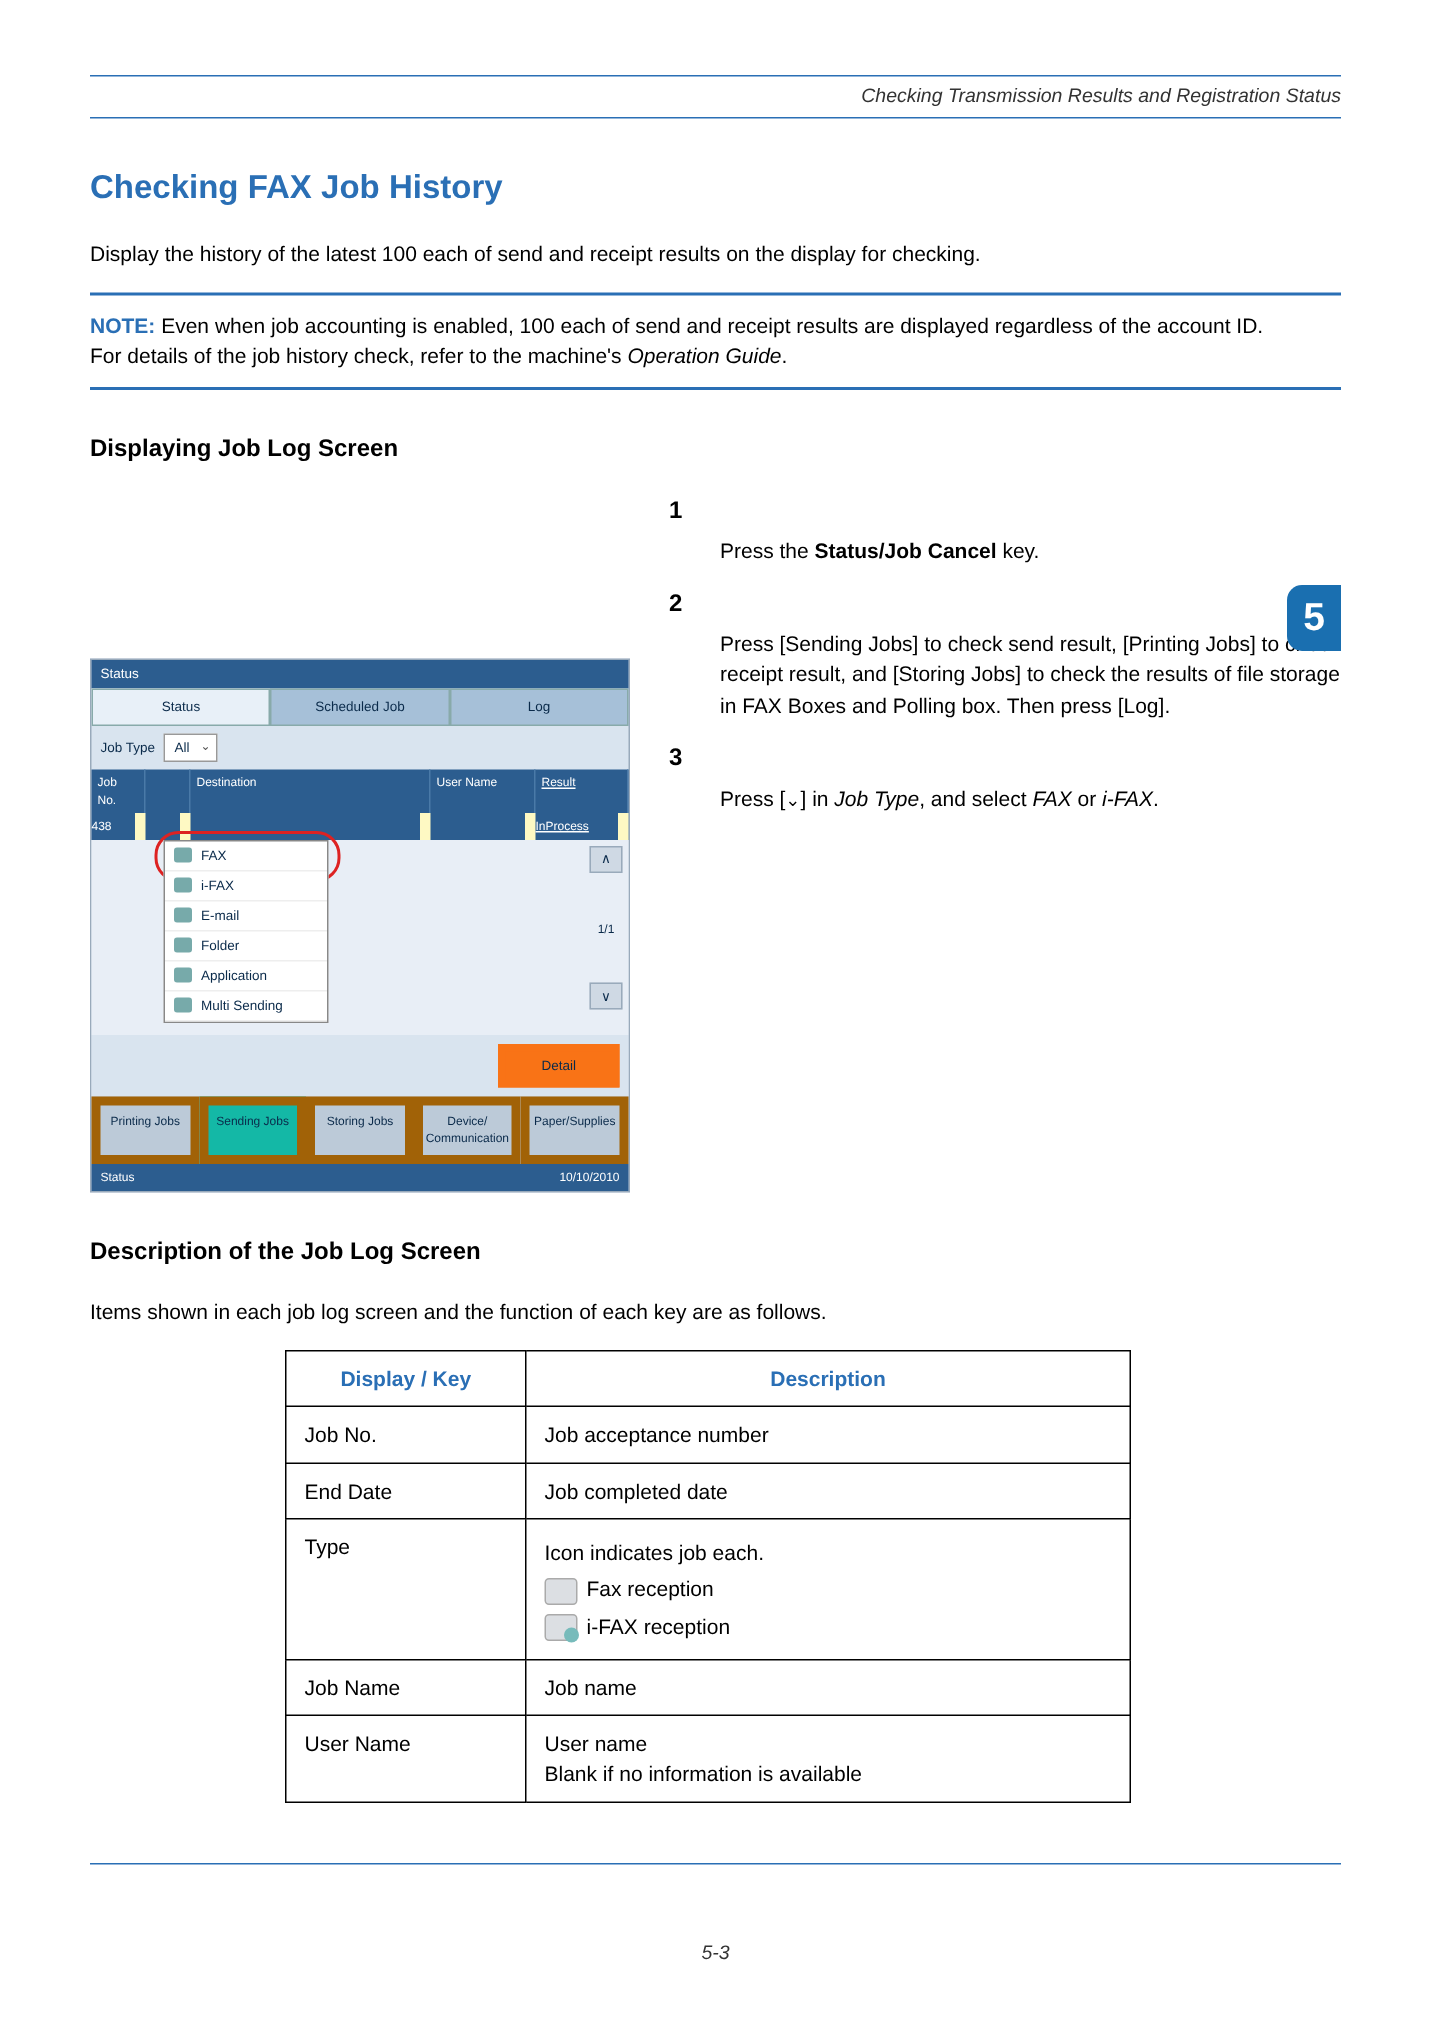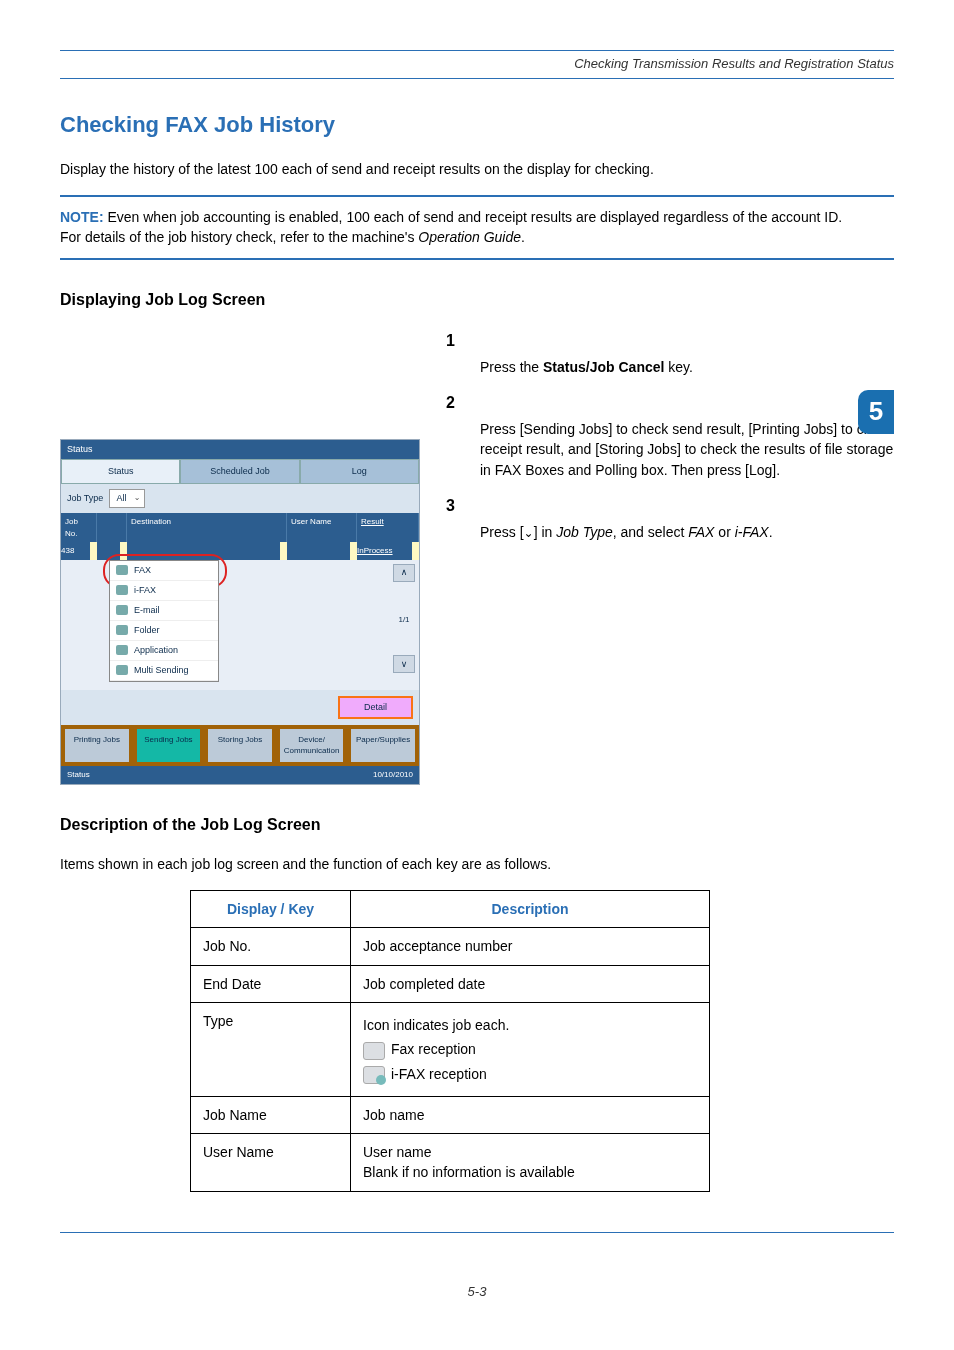--- a/index.html
+++ b/index.html
@@ -79,31 +79,31 @@
   .shot .ddlist .opt { padding:3px 6px; display:flex; align-items:center; gap:6px; border-bottom:1px solid #eee;}
   .shot .redring {
     position:absolute; left:42px; top:-6px; width:124px; height:34px;
     border:2px solid #d22; border-radius:16px; pointer-events:none;
   }
   .shot .midarea { position:relative; height:130px; background:#e8eef6; }
   .shot .pager { position:absolute; right:4px; top:4px; width:22px; }
   .shot .pgbtn { width:22px; height:18px; background:#cfd9e4; border:1px solid #9ab; display:flex;align-items:center;justify-content:center; font-size:9px; margin-bottom:2px;}
   .shot .pgtxt { text-align:center; font-size:8px; padding:30px 0; }
   .shot .detailbar { display:flex; justify-content:flex-end; padding:6px; background:#d9e4ef;}
-  .shot .detailbtn { background:#f0abfc; border:2px solid #f97316; padding:3px 24px; font-size:9px;}
+  .shot .detailbtn { background:#f97316; border:5px solid #f97316; padding:3px 24px; font-size:9px;}
   .shot .tabs2 { display:flex; }
-  .shot .tabs2 .tab2 { flex:1; text-align:center; padding:5px 2px; background:#bccad8; border:4px solid #a16207; font-size:8px;}
+  .shot .tabs2 .tab2 { flex:1; text-align:center; padding:5px 2px; background:#bccad8; border:6px solid #a16207; font-size:8px;}
   .shot .tabs2 .tab2.active { background:#14b8a6;}
   .shot .footer { background:#2c5d8f; color:#fff; display:flex; justify-content:space-between; padding:3px 6px; font-size:8px;}
   .shot .ico { width:12px; height:10px; display:inline-block; background:#7aa; border-radius:2px;}
 
   
   table.desc {
     border-collapse: collapse;
-    width: 520px;
+    width: 564px;
     margin: 10px auto 0 130px;
   }
   table.desc th, table.desc td {
     border: 1.5px solid #000;
     padding: 8px 12px;
     font-size: 14px;
     text-align: left;
     vertical-align: top;
   }
   table.desc th { color:#2a6fb5; font-weight:bold; text-align:center; }

